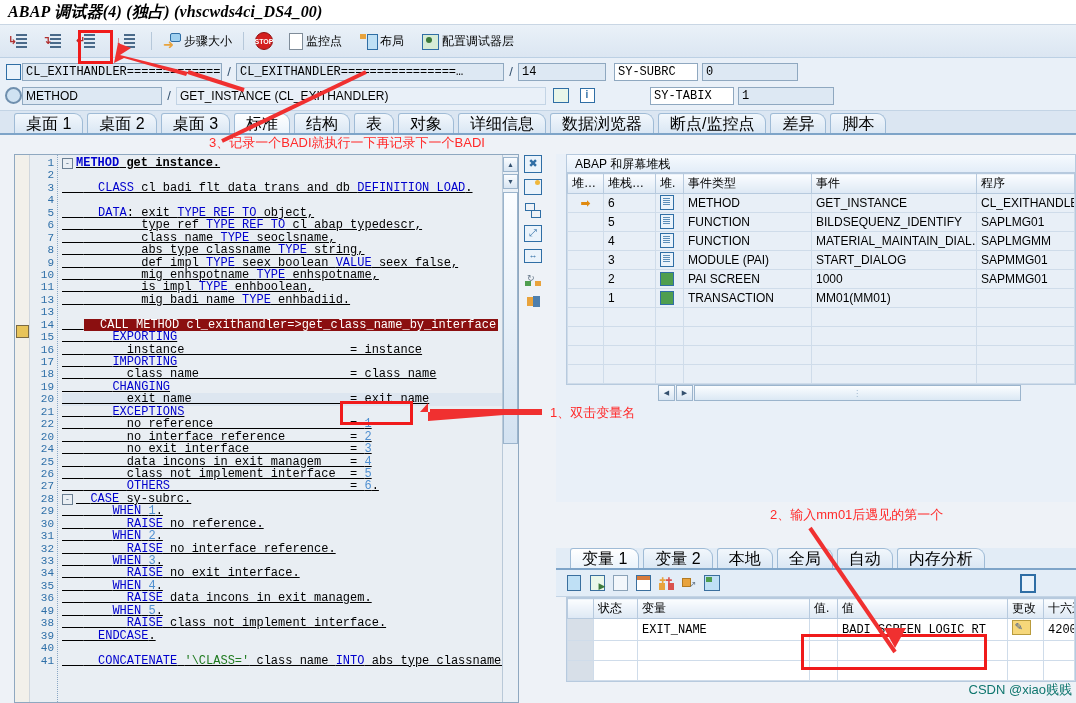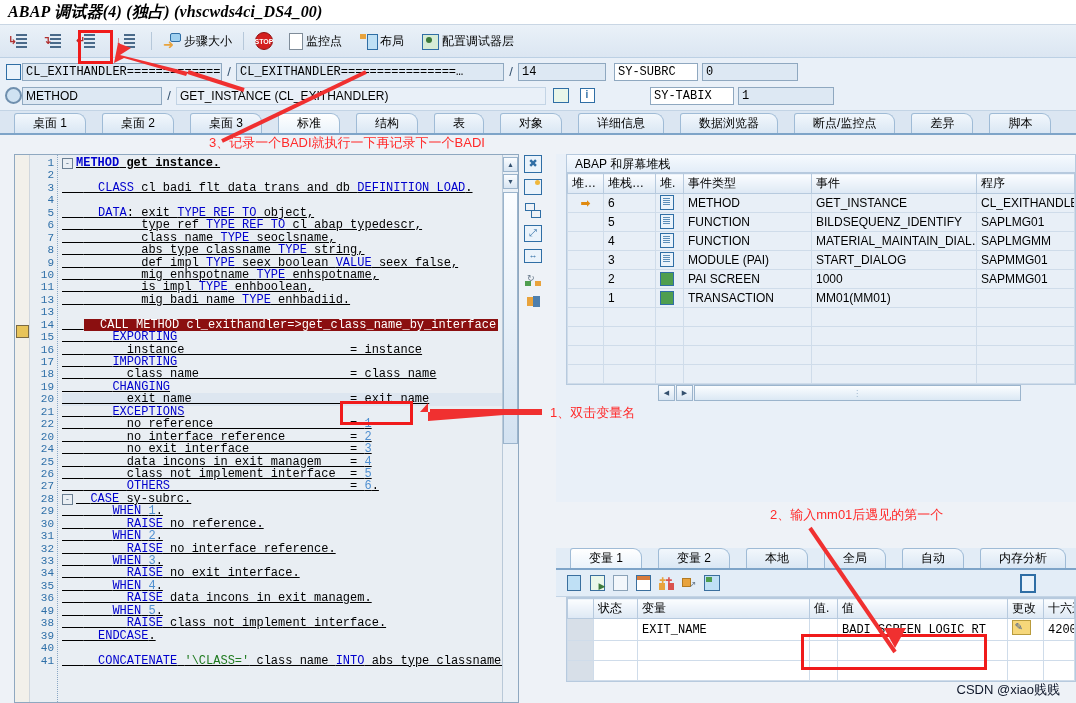--- a/index.html
+++ b/index.html
@@ -50,24 +50,24 @@
   }
   .fld.white{background:#ffffff;}
   .fld.sans{font-family:"Liberation Sans",sans-serif;}
   .slash{width:14px;text-align:center;font-size:13px;color:#33506e;flex:none;}
   
   .tabstrip{
     height:22px;background:#dbe6f2;display:flex;align-items:flex-end;
     padding-left:14px;border-bottom:2px solid #7ea4c8;position:relative;
   }
   .tab{
-    height:19px;line-height:19px;padding:0 18px;margin-right:16px;
+    height:19px;line-height:19px;padding:0 11px;margin-right:4px;
     background:linear-gradient(#f2f7fc,#dae7f4);
     border:1px solid #9fbbd6;border-bottom:none;
-    border-radius:3px 9px 0 0;font-size:12px;white-space:nowrap;cursor:default;
+    border-radius:3px 9px 0 0;font-size:16px;white-space:nowrap;cursor:default;
   }
   .tab.active{background:linear-gradient(#ffffff,#eaf3fb);font-weight:normal;}
   
   .main{position:absolute;left:0;top:140px;right:0;bottom:0;}
   
   .codepanel{
     position:absolute;left:14px;top:14px;width:505px;bottom:0;
     background:#e9eef3;border:1px solid #8fa8c0;box-sizing:border-box;
     display:flex;overflow:hidden;
   }
@@ -149,21 +149,21 @@
   }
   table.vgrid td{border:1px solid #cfdcea;height:20px;padding:1px 4px;box-sizing:border-box;background:#fff;
                  white-space:nowrap;overflow:hidden;font-family:"Liberation Mono","DejaVu Sans Mono",monospace;}
   table.vgrid td.sel{background:#d7dfe8;}
   .pencil{display:inline-block;width:17px;height:13px;background:#f6d77a;border:1px solid #b99b3c;position:relative;}
   .pencil:after{content:"\270E";position:absolute;left:2px;top:-2px;font-size:12px;color:#2f4f8f;}
   
   .anno{position:absolute;color:#ff2a2a;font-size:13px;white-space:nowrap;z-index:40;}
   .rbox{position:absolute;border:3px solid #f01b1b;z-index:41;box-sizing:border-box;}
   svg.arrows{position:absolute;left:0;top:0;width:1076px;height:703px;pointer-events:none;z-index:42;}
-  .watermark{position:absolute;right:16px;bottom:4px;color:#0f172a;font-size:13px;z-index:30;margin-left:44px;}
+  .watermark{position:absolute;right:4px;bottom:4px;color:#0f766e;font-size:13px;z-index:30;margin-left:44px;}
 </style>
 </head>
 <body>
 
 <div class="titlebar">
   <span class="ttl">ABAP 调试器(4) (独占) (vhscwds4ci_DS4_00)</span>
 </div>
 
 <div class="toolbar">
   <div class="tbtn">

